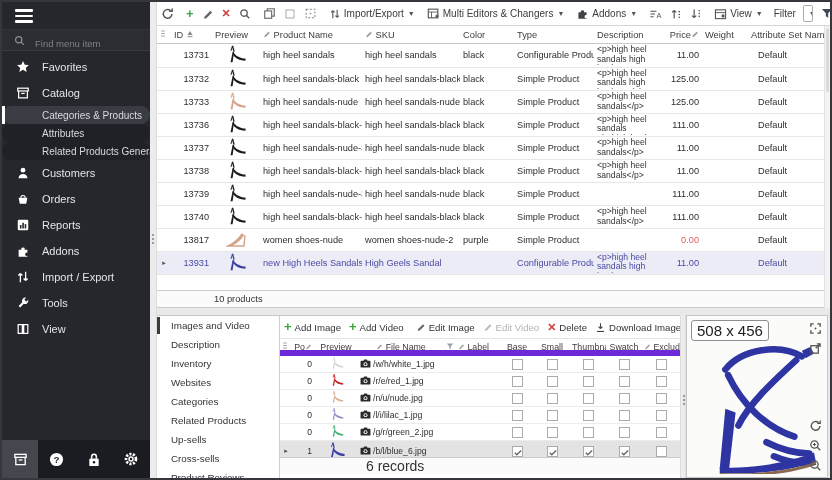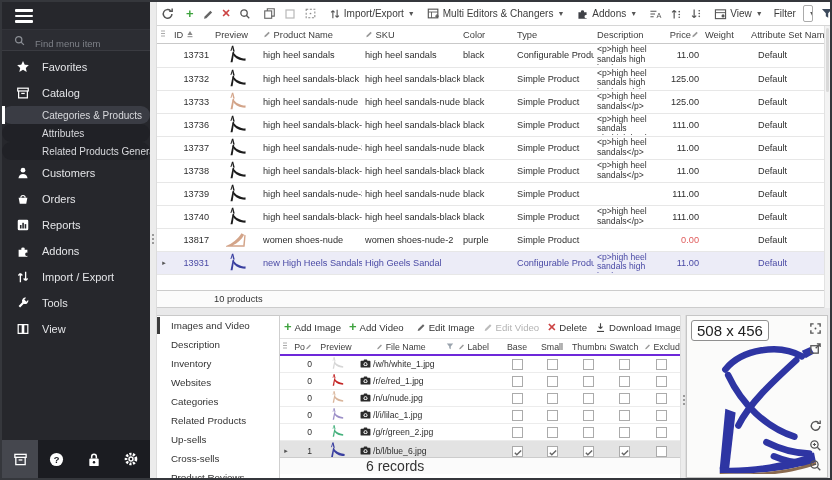--- a/index.html
+++ b/index.html
@@ -51,21 +51,21 @@
   
   .tabs{position:absolute;left:7px;top:313px;width:123px;bottom:0;background:#fff;border-top:1px solid #c9c9c9;border-right:1px solid #cfcfcf;}
   .tab{position:relative;height:19px;display:flex;align-items:center;padding-left:14px;font-size:9.8px;color:#333;cursor:pointer;}
   .tab.sel{font-weight:normal;}
   .tab.sel:before{content:"";position:absolute;left:0;top:1px;bottom:1px;width:3px;background:#3c3c3c;}
   .dtoolbar{position:absolute;left:130px;top:313px;width:400px;height:24px;background:#fff;border-top:1px solid #c9c9c9;border-bottom:1px solid #e3e3e3;display:flex;align-items:center;font-size:9.6px;color:#333;}
   .dtb-btn{display:flex;align-items:center;gap:3px;padding:0 4px;cursor:pointer;white-space:nowrap;}
   .dtb-btn.dis{color:#b3b3b3;}
   .green-plus{color:#3fa33f;font-size:13px;font-weight:bold;line-height:10px;}
   .red-x{color:#cc4444;font-size:11px;font-weight:bold;}
-  .dghead{position:absolute;left:130px;top:337px;width:400px;height:17px;background:#fff;border-bottom:2px solid #6d28d9;}
+  .dghead{position:absolute;left:130px;top:337px;width:400px;height:17px;background:#fff;border-bottom:6px solid #6d28d9;}
   .dghead td{font-size:8.8px;color:#3d3d3d;padding:0 2px;white-space:nowrap;overflow:hidden;}
   .dgbody{position:absolute;left:130px;top:354px;width:400px;height:101px;background:#fff;}
   .dgbody td{font-size:8.6px;color:#2e2e2e;padding:0 2px;white-space:nowrap;overflow:hidden;border-bottom:1px solid #ececec;height:16px;}
   .dgbody tr.sel td{background:#e3e3e3;}
   .dgfoot{position:absolute;left:130px;top:455px;width:400px;height:17px;background:#fbfbfb;border-top:1px solid #cccccc;font-size:14px;color:#333;line-height:16px;padding-left:86px;}
   .dgpad{position:absolute;left:130px;top:472px;width:400px;bottom:0;background:#fff;}
   .hsplit2{position:absolute;left:530px;top:313px;width:6px;bottom:0;background:#ececec;border-left:1px solid #dedede;border-right:1px solid #dedede;}
   .hsplit2 .dots{position:absolute;left:1.5px;top:80px;}
   .preview{position:absolute;left:536px;top:313px;right:2px;bottom:0;background:#fbfbfa;border:1px solid #c6c6c6;}
   .size-badge{position:absolute;left:4px;top:4px;border:1px solid #8f8f8f;border-radius:3px;background:#fff;font-size:15px;color:#222;padding:1px 5px;z-index:3;}

